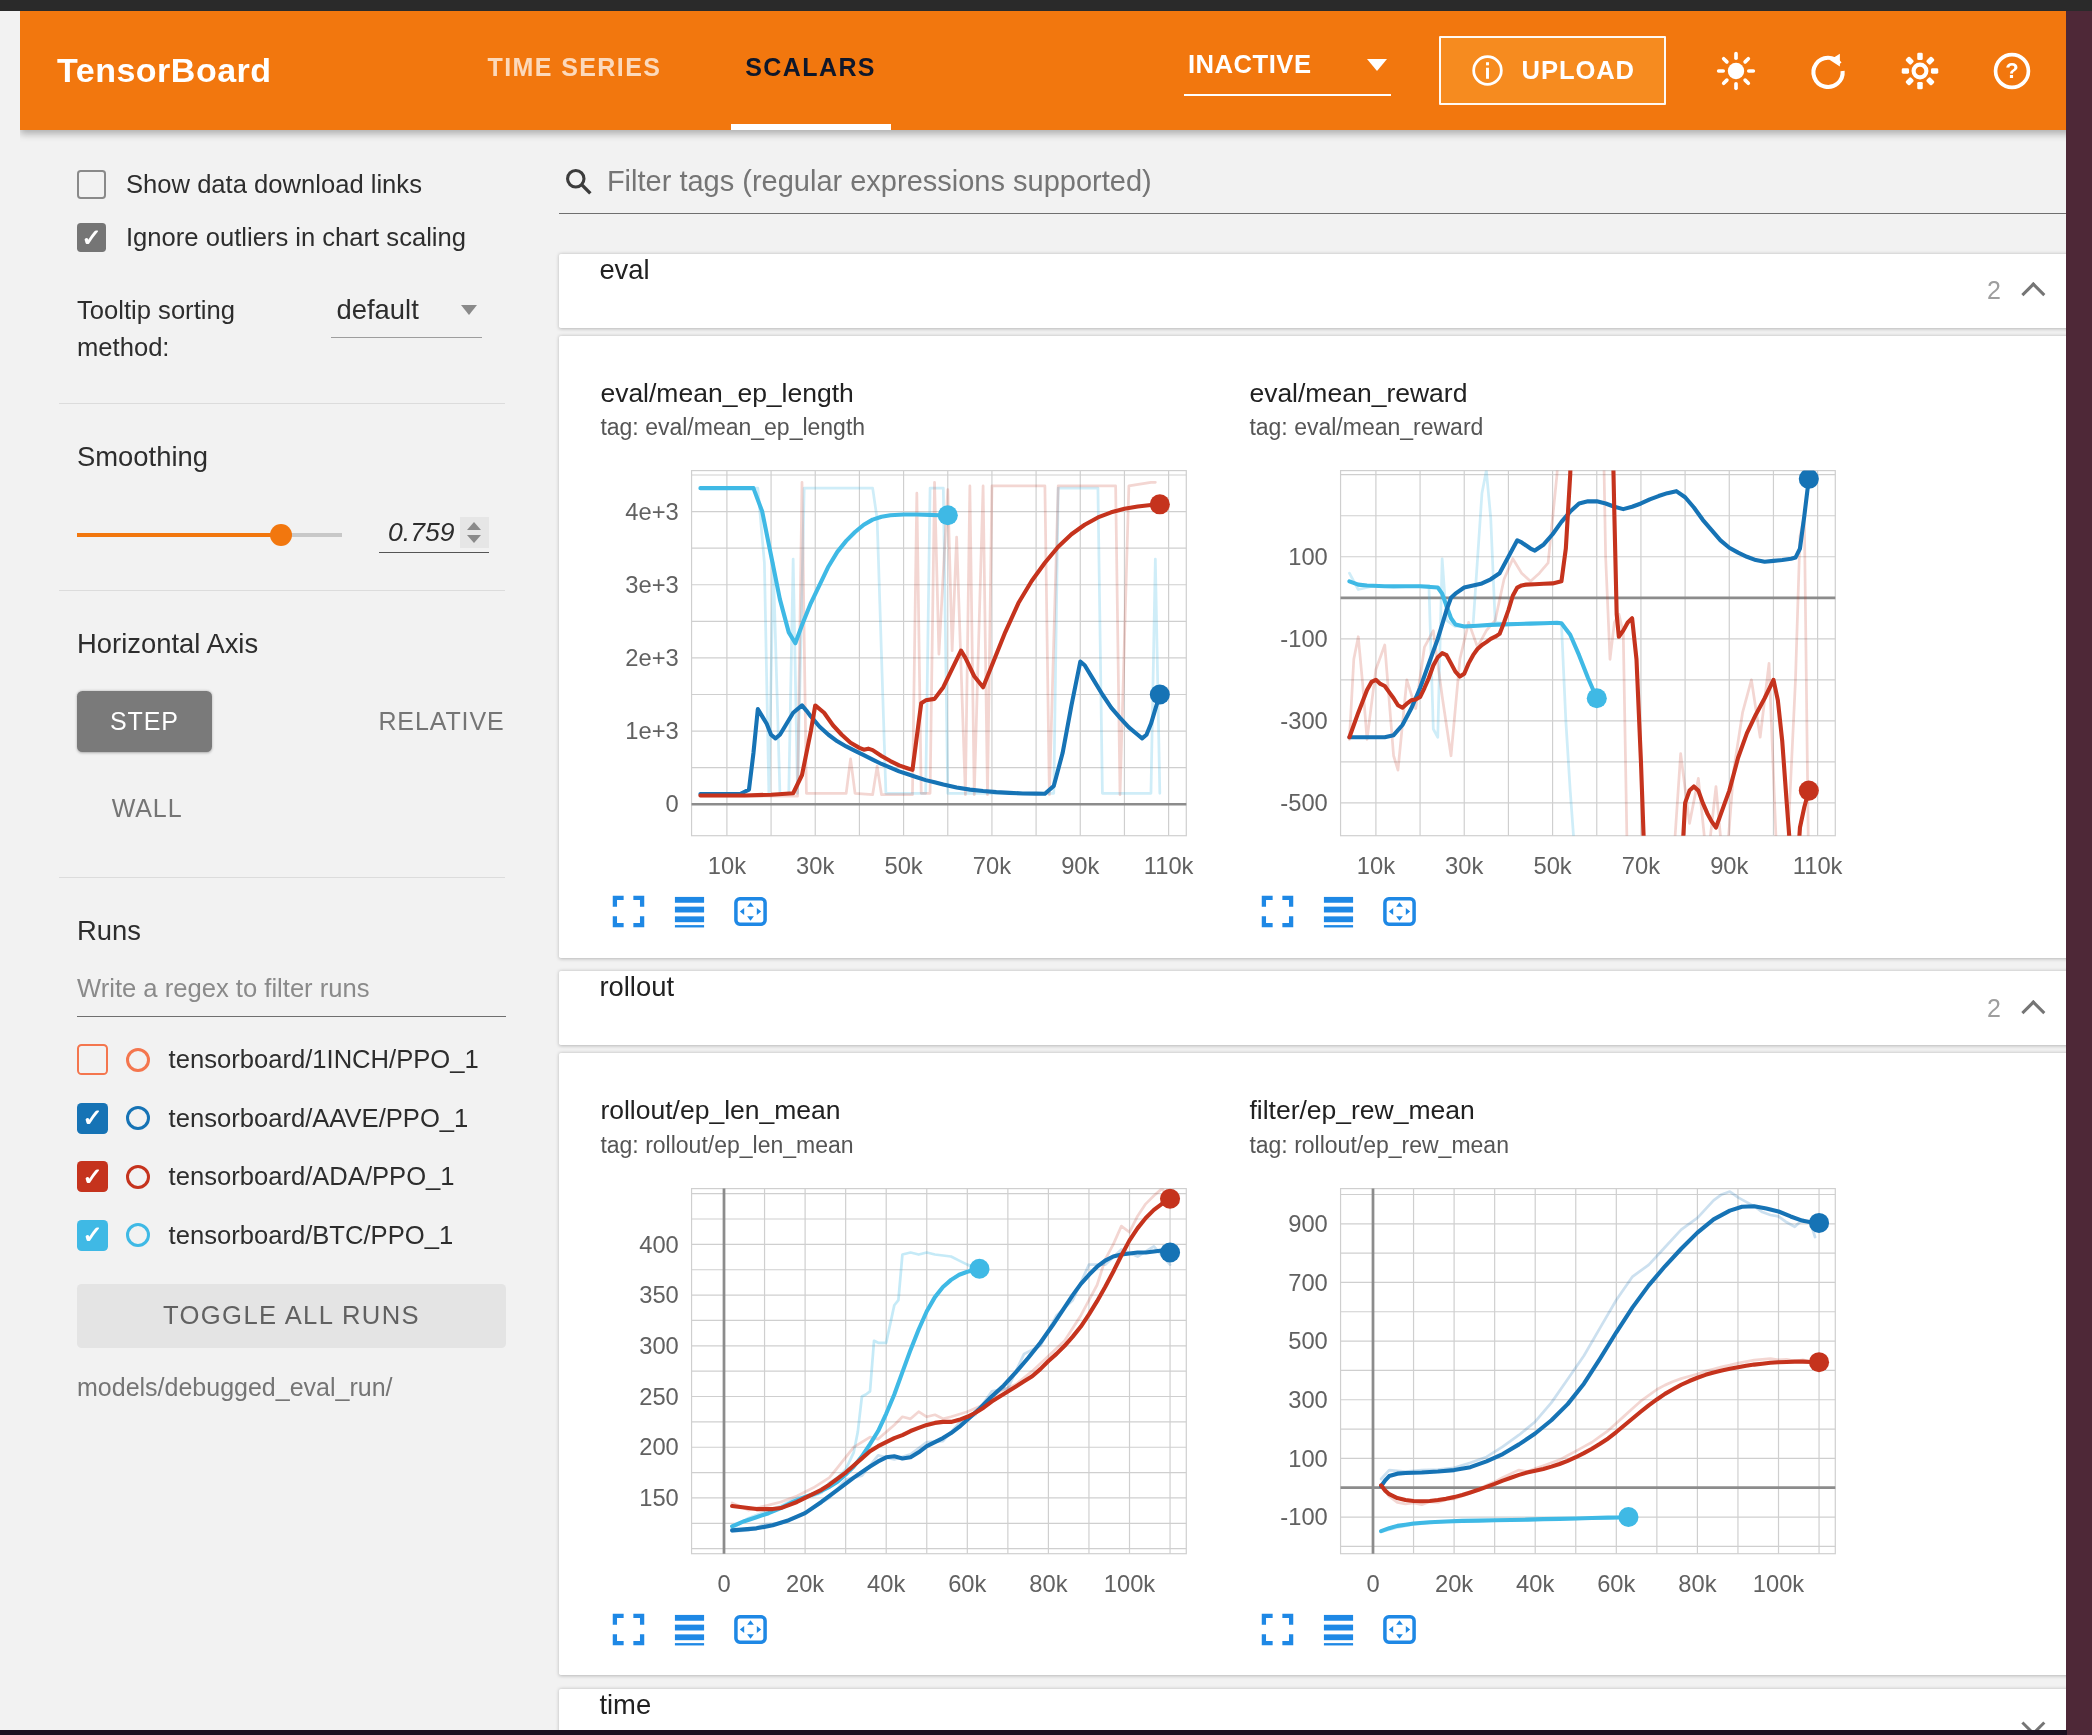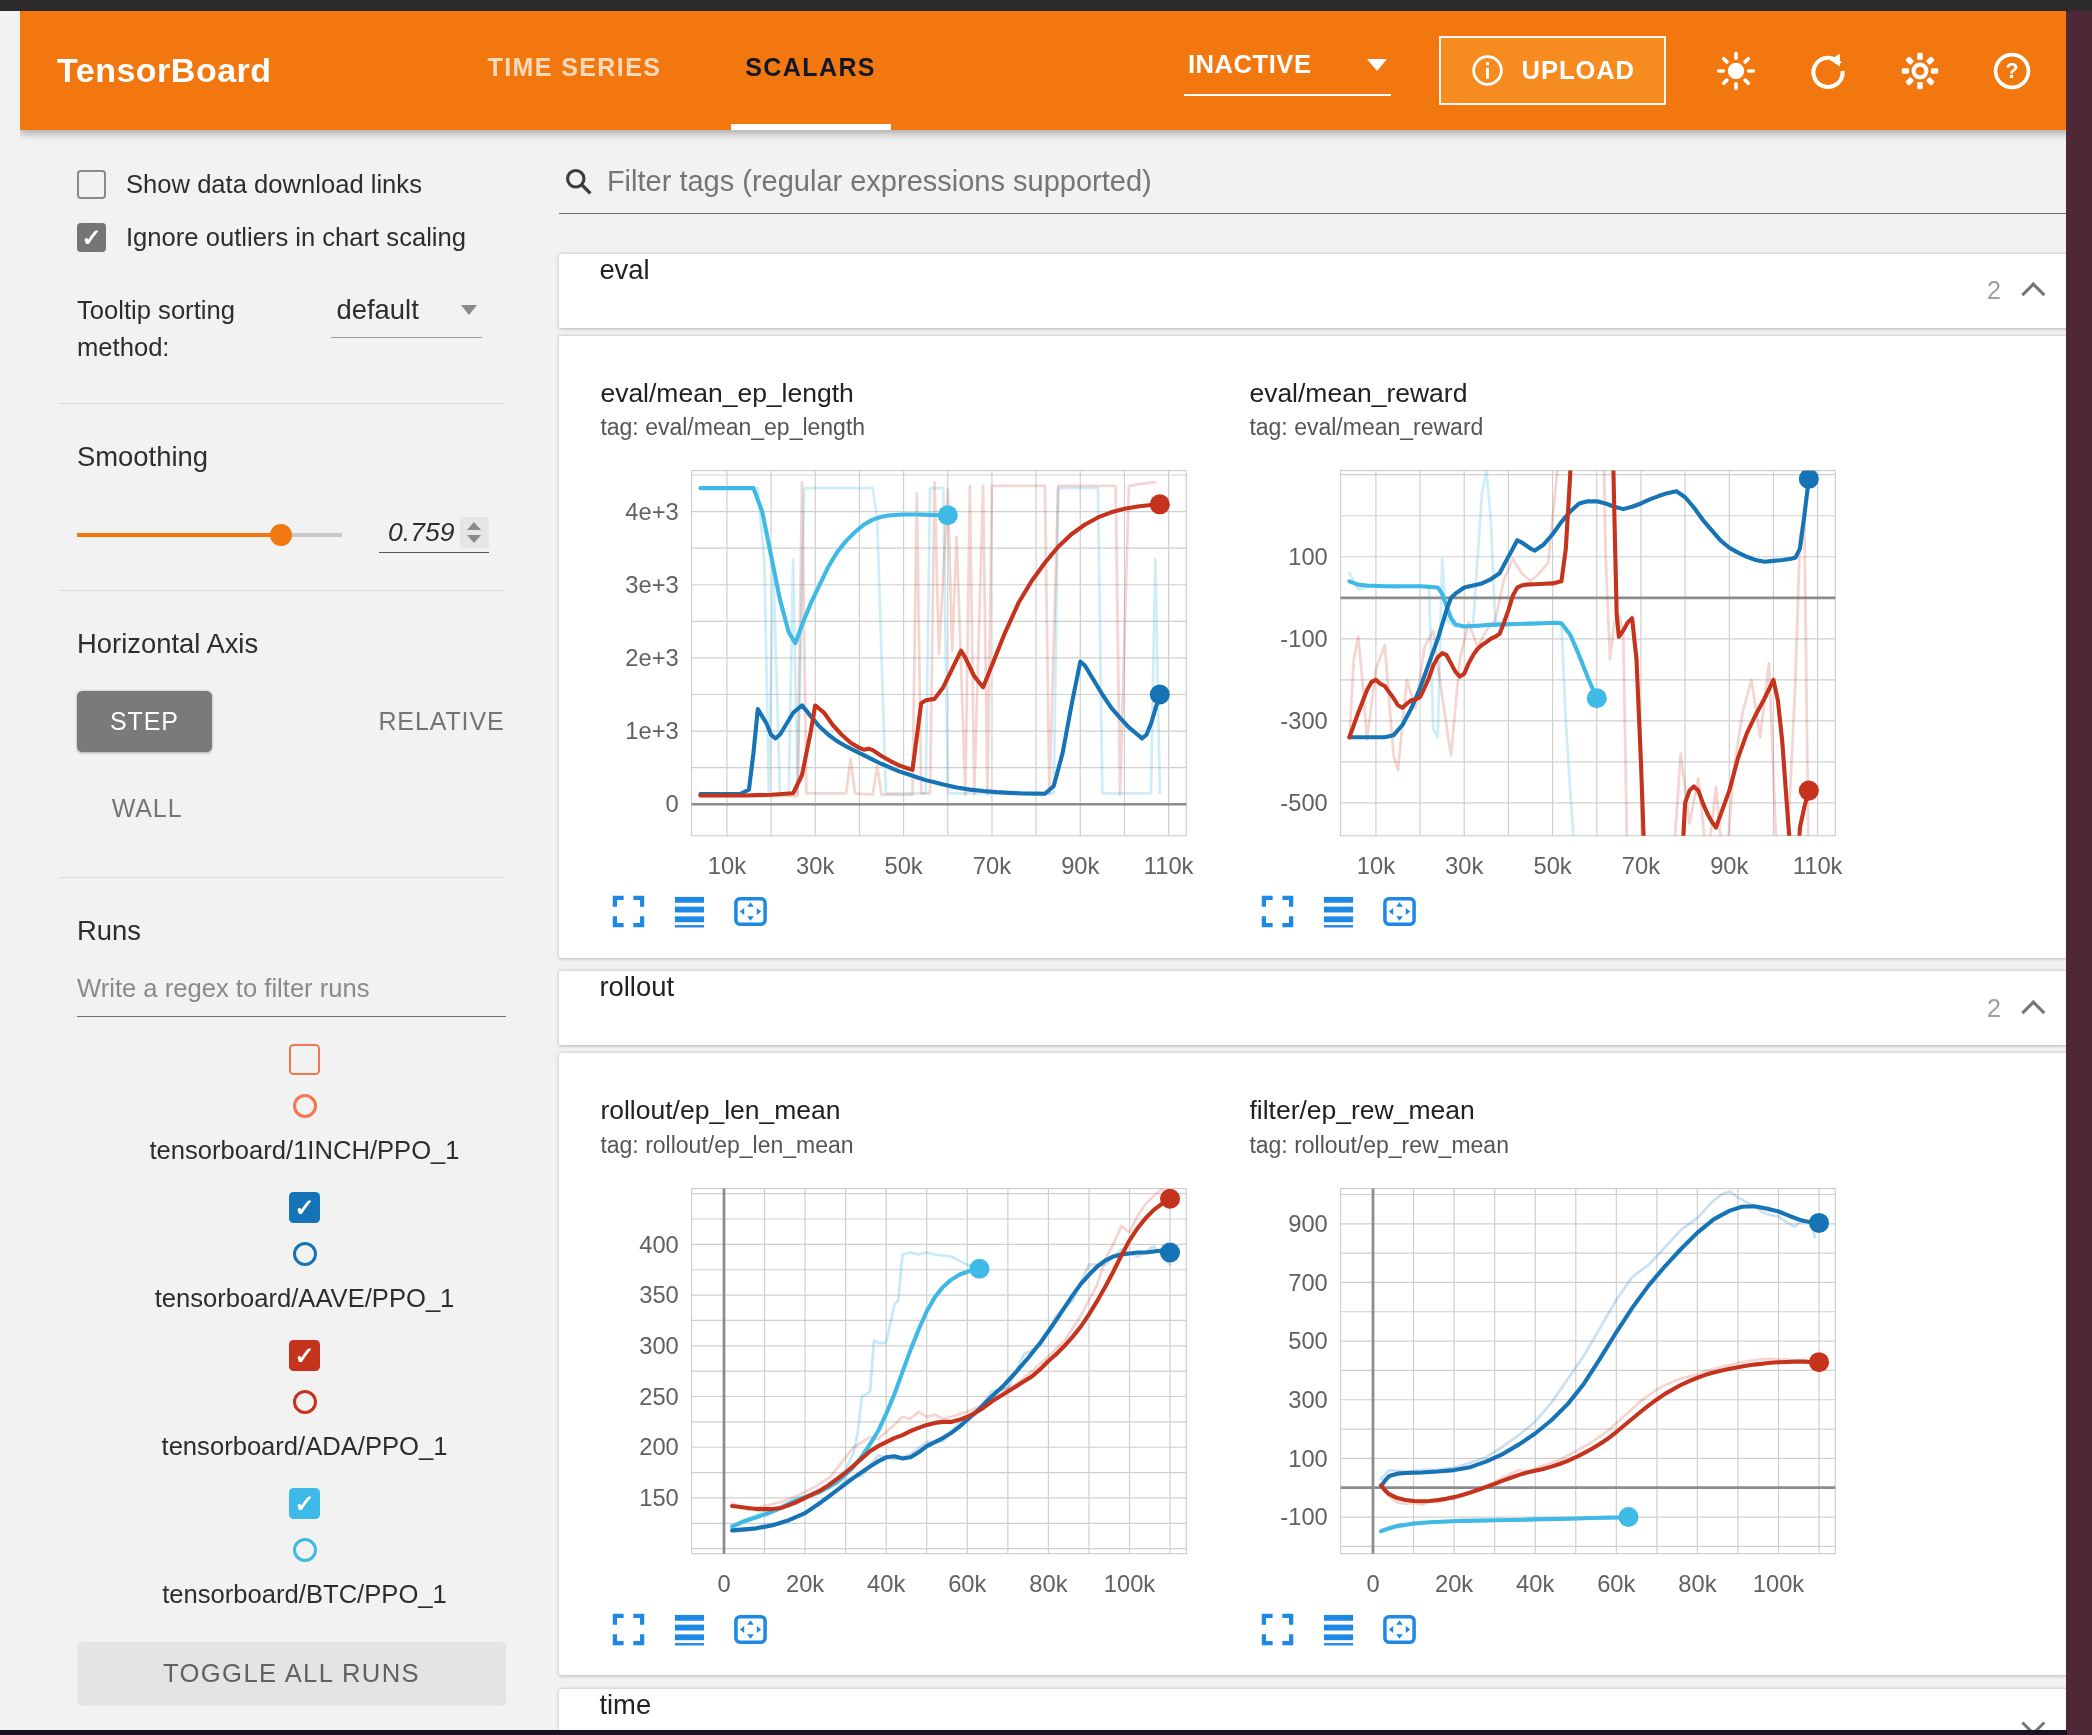--- a/index.html
+++ b/index.html
@@ -55,21 +55,21 @@
   .spin i{width:0;height:0;border-left:7.3px solid transparent;border-right:7.3px solid transparent;}
   .spin .up{border-bottom:8.2px solid #8a8a8a;}
   .spin .dn{border-top:8.2px solid #8a8a8a;}
   .axis-opts{margin-top:31px;}
   .axis-row{display:flex;align-items:center;justify-content:space-between;}
   .btn-step{background:#7a7a7a;color:#fff;font-size:25px;letter-spacing:0.9px;border-radius:5.5px;
             padding:16.4px 33px;cursor:pointer;box-shadow:0 0.9px 2.7px rgba(0,0,0,.3);}
   .btn-flat{color:#757575;font-size:25px;letter-spacing:0.9px;padding:16.4px 27.4px;cursor:pointer;}
   .runs-filter{margin-top:27.4px;border-bottom:1.8px solid #6f6f6f;padding-bottom:12.8px;width:429px;
                font-size:25.6px;color:#8a8a8a;cursor:text;}
-  .run-row{display:flex;align-items:center;gap:18.3px;margin-top:27.4px;cursor:pointer;flex-direction:column;}
+  .run-row{display:flex;align-items:center;gap:18.3px;margin-top:27.4px;cursor:pointer;}
   .run-chk{width:31px;height:31px;border-radius:4.6px;box-sizing:border-box;display:flex;align-items:center;justify-content:center;
            font-size:24px;color:#fff;font-weight:700;flex:0 0 31px;}
   .run-circ{width:24px;height:24px;border-radius:50%;box-sizing:border-box;flex:0 0 24px;background:transparent;}
   .run-label{font-size:25.6px;white-space:nowrap;}
   .toggle-all{margin-top:33px;width:429px;height:64px;background:#e4e4e4;border-radius:4.6px;color:#616161;
               font-size:25.6px;letter-spacing:1.4px;display:flex;align-items:center;justify-content:center;cursor:pointer;}
   .runs-footer{margin-top:25.6px;color:#757575;font-size:25px;}
 
   
   .search-block{padding-top:35px;margin-bottom:40px;}

